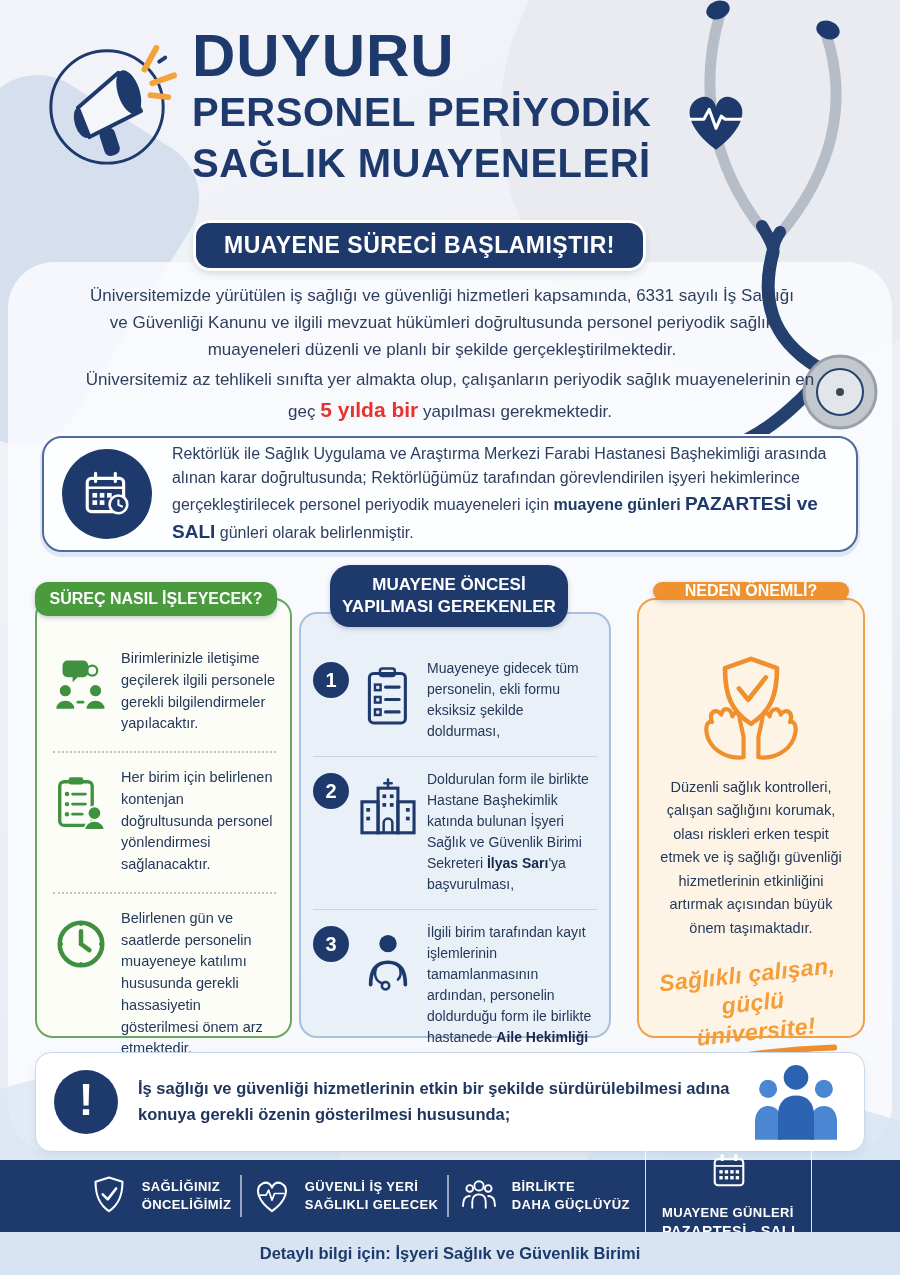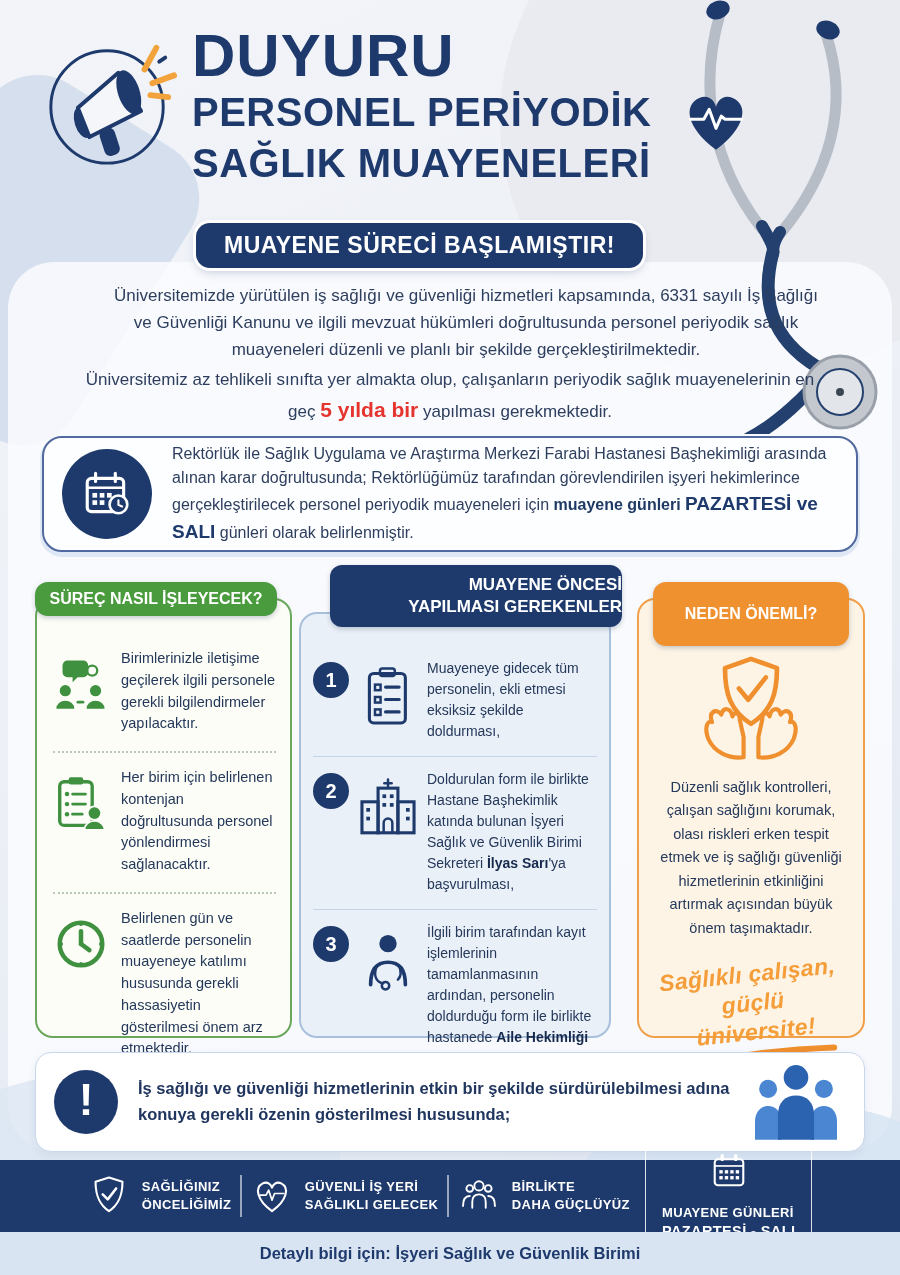--- a/index.html
+++ b/index.html
@@ -21,21 +21,21 @@
   
   .megaphone-wrap{position:absolute;left:40px;top:34px;width:138px;height:138px;}
   .title-block{position:absolute;left:192px;top:24px;width:520px;color:#1e3a6d;}
   .title-main{font-size:60px;font-weight:900;letter-spacing:1px;line-height:1.05;}
   .title-sub{font-size:40px;font-weight:900;letter-spacing:.5px;line-height:1.28;}
   .heart-badge{position:absolute;left:678px;top:84px;width:76px;height:72px;}
   .stetho{position:absolute;right:-8px;top:-6px;width:250px;height:440px;}
   .badge{position:absolute;left:196px;top:223px;background:#1e3a6d;color:#fff;font-weight:800;
         font-size:23px;padding:9px 28px;border-radius:14px;letter-spacing:.5px;
         box-shadow:0 0 0 3px #ffffff,0 4px 10px rgba(30,58,109,.25);}
-  .p1{position:absolute;left:106px;top:283px;width:720px;text-align:center;font-size:17px;
+  .p1{position:absolute;left:82px;top:283px;width:720px;text-align:center;font-size:17px;
         line-height:1.58;color:#2d3e5e;font-weight:500;}
   .p2{position:absolute;left:70px;top:366px;width:760px;text-align:center;font-size:17px;
         line-height:1.6;color:#2d3e5e;font-weight:500;}
   .p2 .red{color:#e5332e;font-weight:800;font-size:21px;}
 
   
   .decision{position:absolute;left:42px;top:436px;width:816px;height:116px;background:#fdfeff;
         border:2px solid #51699f;border-radius:20px;box-shadow:0 3px 0 2px #dee8f4;
         display:flex;align-items:center;box-sizing:border-box;padding:10px 18px;}
   .decision-icon{flex:0 0 90px;height:90px;border-radius:50%;background:#1e3a6d;display:flex;
@@ -45,23 +45,23 @@
   .decision-text .days{color:#1e3a6d;font-weight:900;font-size:19px;}
 
   
   .col{position:absolute;border-radius:18px;box-sizing:border-box;}
   .col-left{left:35px;top:598px;width:257px;height:440px;background:#fcfdf7;border:2px solid #6aa75c;}
   .col-mid{left:299px;top:612px;width:312px;height:426px;background:#eaf0f8;border:2px solid #a9c0dc;}
   .col-right{left:637px;top:598px;width:228px;height:440px;background:#fdf4e6;border:2px solid #f0a04b;}
   .pill{position:absolute;color:#fff;font-weight:800;text-align:center;border-radius:13px;
         box-shadow:0 2px 5px rgba(40,60,90,.25);}
   .pill-green{left:-2px;top:-18px;width:242px;background:#4a9b3d;font-size:16px;padding:8px 0;}
-  .pill-navy{left:330px;top:565px;width:292px;background:#1e3a6d;font-size:17px;line-height:1.3;
-        padding:9px 0;border-radius:12px;z-index:5;text-align:right;}
-  .pill-orange{left:14px;top:-18px;width:196px;background:#f0912f;font-size:16px;padding:23px 0;}
+  .pill-navy{left:330px;top:565px;width:238px;background:#1e3a6d;font-size:17px;line-height:1.3;
+        padding:9px 0;border-radius:20px;z-index:5;}
+  .pill-orange{left:14px;top:-18px;width:196px;background:#f0912f;font-size:16px;padding:0 0;}
 
   .col-left .items{padding:34px 14px 10px 16px;}
   .litem{display:flex;align-items:flex-start;gap:12px;padding:14px 0 16px 0;}
   .litem + .litem{border-top:2px dotted #b9c9b4;}
   .litem .ic{flex:0 0 56px;height:56px;margin-top:8px;}
   .litem .tx{font-size:14.5px;line-height:1.5;color:#24385a;font-weight:500;}
 
   .col-mid .items{padding:32px 12px 8px 12px;}
   .mitem{display:flex;align-items:flex-start;gap:8px;padding:12px 0 14px 0;}
   .mitem + .mitem{border-top:1.5px solid #c5d4e6;}
@@ -248,21 +248,21 @@
             <rect x="29" y="30" width="9" height="9" fill="none"></rect>
             <rect x="29" y="50" width="9" height="9" fill="none"></rect>
             <rect x="29" y="70" width="9" height="9" fill="none"></rect>
           </g>
           <g stroke="#1e3a6d" stroke-width="5" stroke-linecap="round">
             <line x1="46" y1="34" x2="68" y2="34"></line>
               <line x1="46" y1="54" x2="68" y2="54"></line>
               <line x1="46" y1="74" x2="68" y2="74"></line>
           </g>
         </svg>
-        <div class="tx"><span>Muayeneye gidecek tüm personelin, ekli etmesi eksiksiz şekilde doldurması,</span></div>
+        <div class="tx"><span>Muayeneye gidecek tüm personelin, ekli formu eksiksiz şekilde doldurması,</span></div>
       </div>
       <div class="mitem">
         <div class="num">2</div>
         <svg class="ic" viewBox="0 0 100 100">
           <rect x="34" y="18" width="32" height="72" fill="none" stroke="#1e3a6d" stroke-width="5"></rect>
           <rect x="8" y="40" width="26" height="50" fill="none" stroke="#1e3a6d" stroke-width="5"></rect>
           <rect x="66" y="40" width="26" height="50" fill="none" stroke="#1e3a6d" stroke-width="5"></rect>
           <path d="M50,4 v12 M44,10 h12" stroke="#1e3a6d" stroke-width="4" stroke-linecap="round"></path>
           <g fill="#1e3a6d">
             <rect x="41" y="28" width="6" height="6"></rect>

